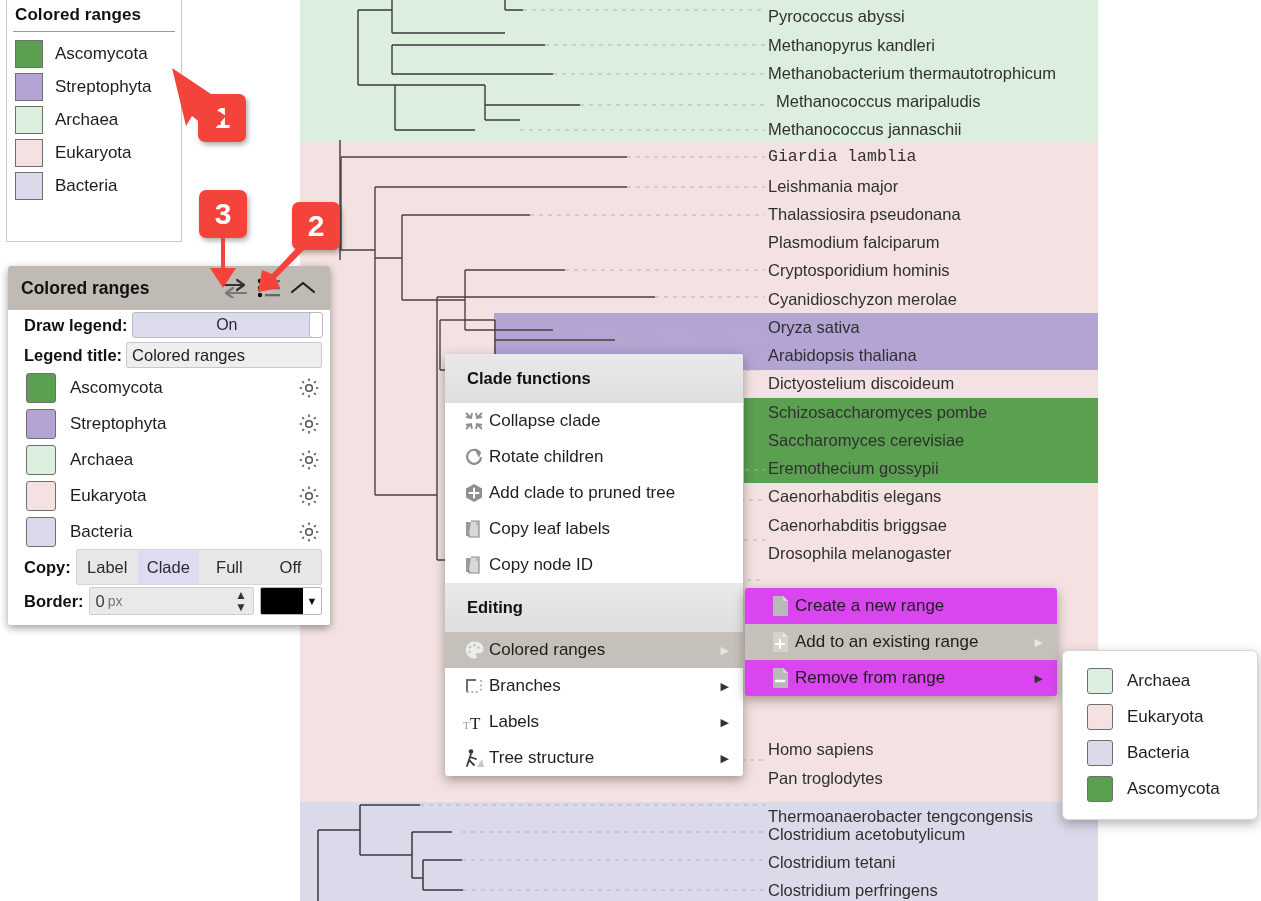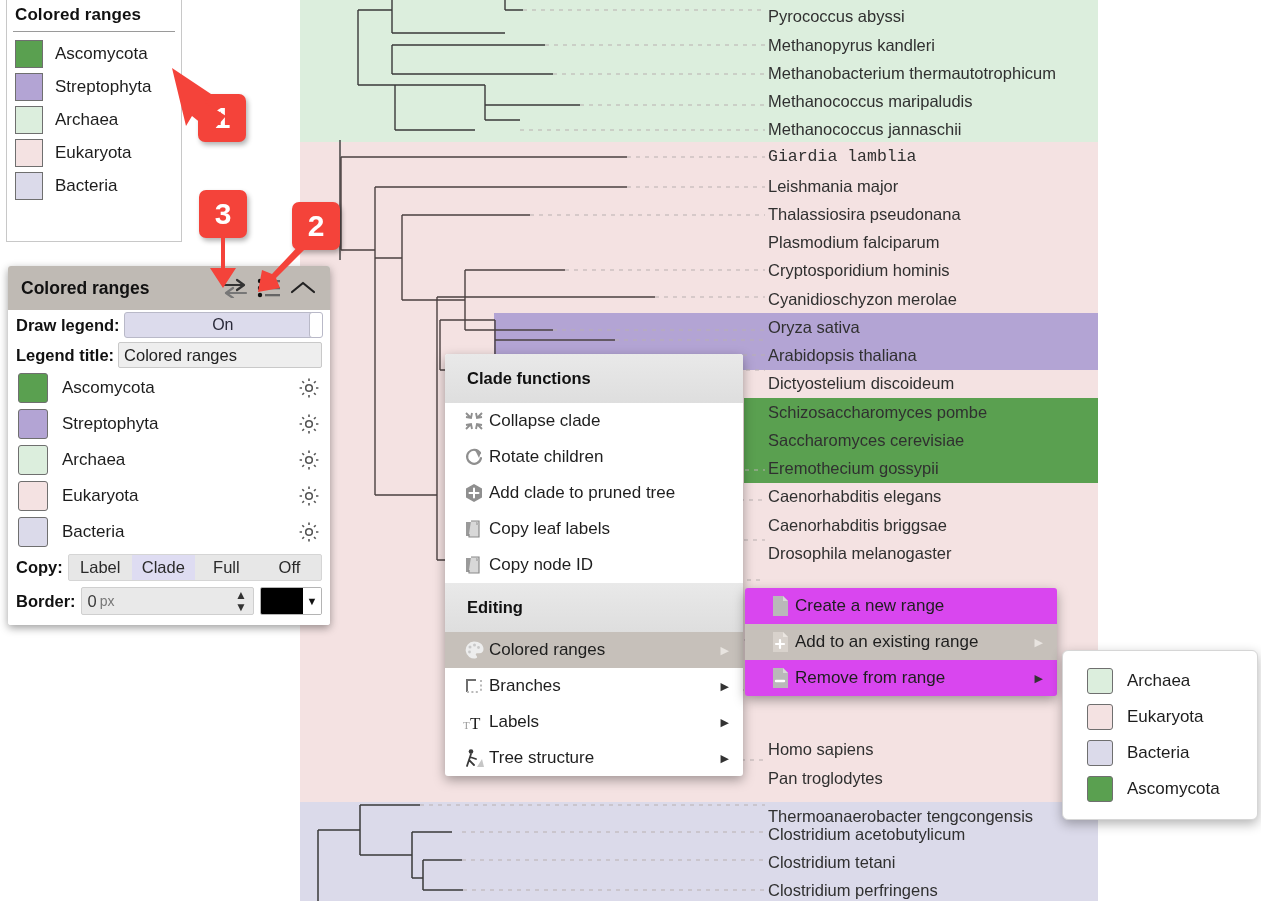--- a/index.html
+++ b/index.html
@@ -51,21 +51,21 @@
     box-shadow:0 3px 9px rgba(0,0,0,.38);
     z-index:20;
     overflow:hidden;
   }
   #panel-header{
     background:#bfbab4;height:44px;display:flex;align-items:center;
     padding:0 10px 0 13px;
   }
   #panel-title{font-size:17.5px;font-weight:bold;color:#111;flex:1;}
   .hdr-icon{width:34px;height:30px;display:flex;align-items:center;justify-content:center;cursor:pointer;}
-  #panel-body{padding:0 0 8px 0;background:#fff;}
+  #panel-body{padding:0 0 8px 8px;background:#fff;}
   .prow{display:flex;align-items:center;height:30px;padding:0 8px 0 8px;}
   .prow-label{font-size:16.5px;font-weight:bold;color:#111;white-space:nowrap;}
   .toggle{
     flex:1;height:26px;margin-left:4px;background:#dcdbec;
     border:1px solid #b9b9c8;border-radius:3px;
     display:flex;align-items:center;justify-content:center;position:relative;
     box-sizing:border-box;
   }
   .toggle-text{font-size:16px;color:#2a2a3a;}
   .toggle-knob{position:absolute;right:-2px;top:-1px;width:14px;height:26px;background:#fff;border:1px solid #b9b9c8;border-radius:3px;box-sizing:border-box;}
@@ -74,21 +74,21 @@
     border:1px solid #c9c9c9;border-radius:2px;
     display:flex;align-items:center;padding-left:5px;box-sizing:border-box;
   }
   .textfield span{font-size:16.5px;color:#222;}
   .range-row{display:flex;align-items:center;height:36px;padding:0 10px 0 10px;}
   .range-sw{width:30px;height:30px;border:1px solid #6f6f6f;border-radius:3px;box-sizing:border-box;}
   .range-name{flex:1;font-size:17px;color:#1d1d1d;margin-left:14px;}
   .gear{width:22px;height:22px;cursor:pointer;}
   .cover-row{display:flex;align-items:center;height:30px;padding:0 8px 0 8px;margin-top:2px;}
   .seg{
-    flex:1;height:27px;margin-left:5px;background:#e7e7e7;border-radius:2px;
+    flex:1;height:36px;margin-left:5px;background:#e7e7e7;border-radius:2px;
     display:flex;align-items:stretch;overflow:hidden;border:1px solid #d5d5d5;box-sizing:border-box;
   }
   .seg-item{
     flex:1;display:flex;align-items:center;justify-content:center;
     font-size:16.5px;color:#2b2b2b;cursor:pointer;
   }
   .seg-item.active{background:#dedcf2;}
   .seg-item.plain{background:transparent;}
   .border-row{display:flex;align-items:center;height:32px;padding:0 8px 0 8px;margin-top:3px;}
   .spinner{
@@ -224,21 +224,21 @@
       <line x1="462" y1="832" x2="765" y2="832"></line>
       <line x1="462" y1="860" x2="765" y2="860"></line>
       <line x1="463" y1="890" x2="765" y2="890"></line>
     </g>
   </svg>
 
   <div id="leaf-labels">
       <div class="leaf-row" style="top: 2px;">Pyrococcus abyssi</div>
       <div class="leaf-row" style="top: 31px;">Methanopyrus kandleri</div>
       <div class="leaf-row" style="top: 59px;">Methanobacterium thermautotrophicum</div>
-      <div class="leaf-row" style="top: 87px;">Methanococcus maripaludis</div>
+      <div class="leaf-row" style="top: 87px; margin-left: 8px;">Methanococcus maripaludis</div>
       <div class="leaf-row" style="top: 115px;">Methanococcus jannaschii</div>
       <div class="leaf-row" style="top: 143px; font-family: Liberation Mono, monospace;">Giardia lamblia</div>
       <div class="leaf-row" style="top: 172px;">Leishmania major</div>
       <div class="leaf-row" style="top: 200px;">Thalassiosira pseudonana</div>
       <div class="leaf-row" style="top: 228px;">Plasmodium falciparum</div>
       <div class="leaf-row" style="top: 256px; text-align: right;">Cryptosporidium hominis</div>
       <div class="leaf-row" style="top: 285px;">Cyanidioschyzon merolae</div>
       <div class="leaf-row" style="top: 313px;">Oryza sativa</div>
       <div class="leaf-row" style="top: 341px;">Arabidopsis thaliana</div>
       <div class="leaf-row" style="top: 369px;">Dictyostelium discoideum</div>

